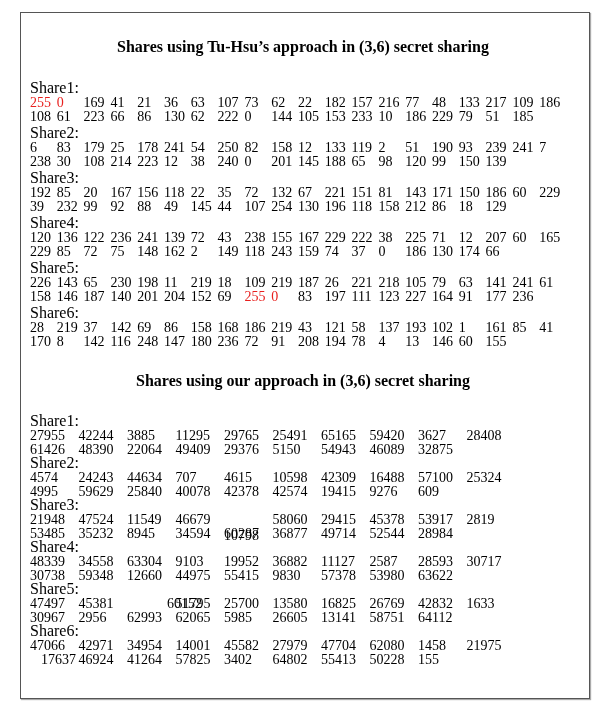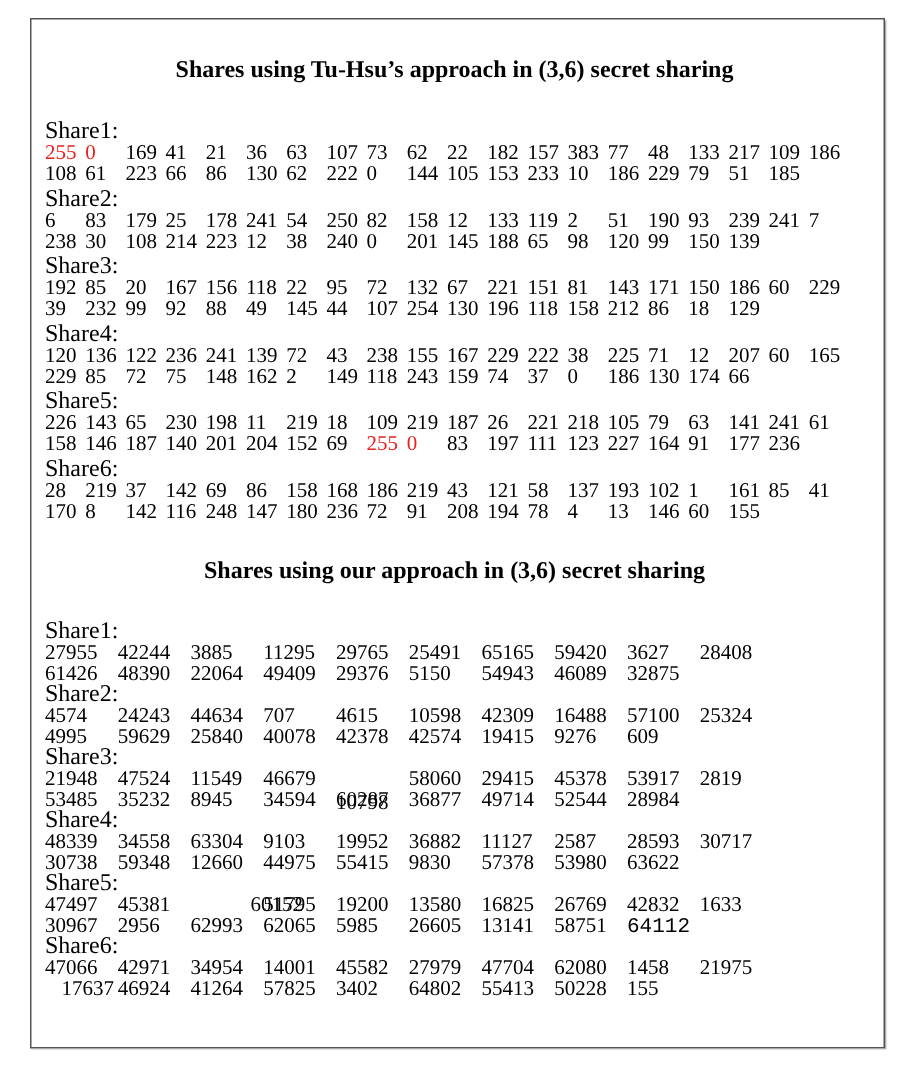--- a/index.html
+++ b/index.html
@@ -28,21 +28,21 @@
       <span style="left: 80.4px;">41</span>
       <span style="left: 107.2px;">21</span>
       <span style="left: 134px;">36</span>
       <span style="left: 160.8px;">63</span>
       <span style="left: 187.6px;">107</span>
       <span style="left: 214.4px;">73</span>
       <span style="left: 241.2px;">62</span>
       <span style="left: 268px;">22</span>
       <span style="left: 294.8px;">182</span>
       <span style="left: 321.6px;">157</span>
-      <span style="left: 348.4px;">383</span>
+      <span style="left: 348.4px;">216</span>
       <span style="left: 375.2px;">77</span>
       <span style="left: 402px;">48</span>
       <span style="left: 428.8px;">133</span>
       <span style="left: 455.6px; font-family: Liberation Serif, serif;">217</span>
       <span style="left: 482.4px;">109</span>
       <span style="left: 509.2px;">186</span>
     </div>
     <div class="row" style="top: 110px;">
       <span style="left: 0px;">108</span>
       <span style="left: 26.8px;">61</span>
@@ -109,21 +109,21 @@
     </div>
     <div class="share-label" style="top: 170px;">Share3:</div>
     <div class="row" style="top: 186px;">
       <span style="left: 0px;">192</span>
       <span style="left: 26.8px;">85</span>
       <span style="left: 53.6px;">20</span>
       <span style="left: 80.4px;">167</span>
       <span style="left: 107.2px;">156</span>
       <span style="left: 134px;">118</span>
       <span style="left: 160.8px;">22</span>
-      <span style="left: 187.6px;">95</span>
+      <span style="left: 187.6px;">35</span>
       <span style="left: 214.4px;">72</span>
       <span style="left: 241.2px;">132</span>
       <span style="left: 268px;">67</span>
       <span style="left: 294.8px;">221</span>
       <span style="left: 321.6px;">151</span>
       <span style="left: 348.4px;">81</span>
       <span style="left: 375.2px;">143</span>
       <span style="left: 402px;">171</span>
       <span style="left: 428.8px;">150</span>
       <span style="left: 455.6px;">186</span>
@@ -378,37 +378,37 @@
       <span style="left: 291px;">57378</span>
       <span style="left: 339.5px;">53980</span>
       <span style="left: 388px;">63622</span>
     </div>
     <div class="share-label" style="top: 581px;">Share5:</div>
     <div class="row" style="top: 597px;">
       <span style="left: 0px;">47497</span>
       <span style="left: 48.5px;">45381</span>
       <span style="left: 97px; margin-left: 40px;">60152</span>
       <span style="left: 145.5px;">51795</span>
-      <span style="left: 194px;">19200</span>
+      <span style="left: 194px;">25700</span>
       <span style="left: 242.5px;">13580</span>
       <span style="left: 291px;">16825</span>
       <span style="left: 339.5px;">26769</span>
       <span style="left: 388px;">42832</span>
       <span style="left: 436.5px;">1633</span>
     </div>
     <div class="row" style="top: 611px;">
       <span style="left: 0px;">30967</span>
       <span style="left: 48.5px;">2956</span>
       <span style="left: 97px;">62993</span>
       <span style="left: 145.5px;">62065</span>
       <span style="left: 194px;">5985</span>
       <span style="left: 242.5px;">26605</span>
       <span style="left: 291px;">13141</span>
       <span style="left: 339.5px;">58751</span>
-      <span style="left: 388px; font-family: Liberation Mono, monospace;">64112</span>
+      <span style="left: 388px;">64112</span>
     </div>
     <div class="share-label" style="top: 623px;">Share6:</div>
     <div class="row" style="top: 639px;">
       <span style="left: 0px;">47066</span>
       <span style="left: 48.5px;">42971</span>
       <span style="left: 97px;">34954</span>
       <span style="left: 145.5px;">14001</span>
       <span style="left: 194px;">45582</span>
       <span style="left: 242.5px;">27979</span>
       <span style="left: 291px;">47704</span>

